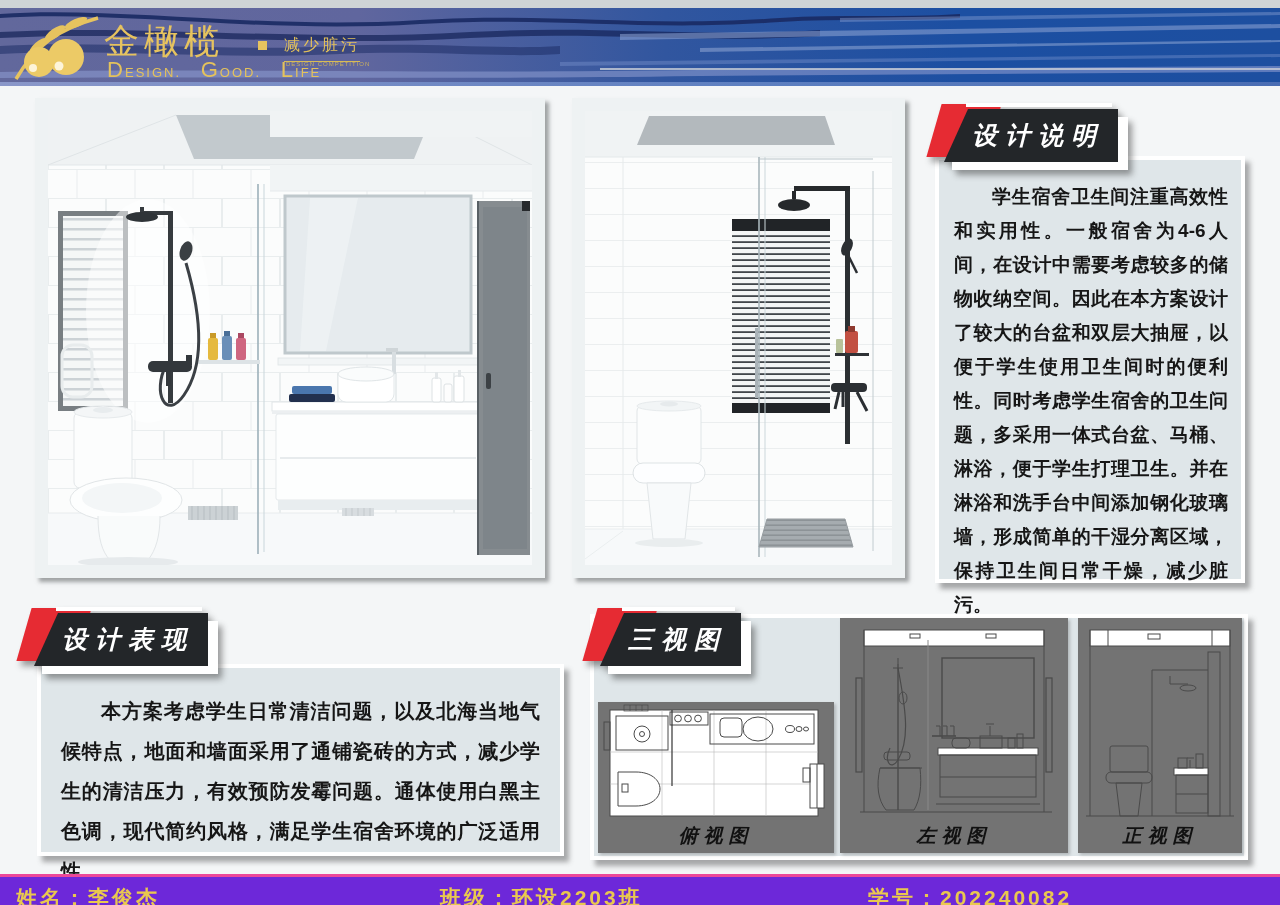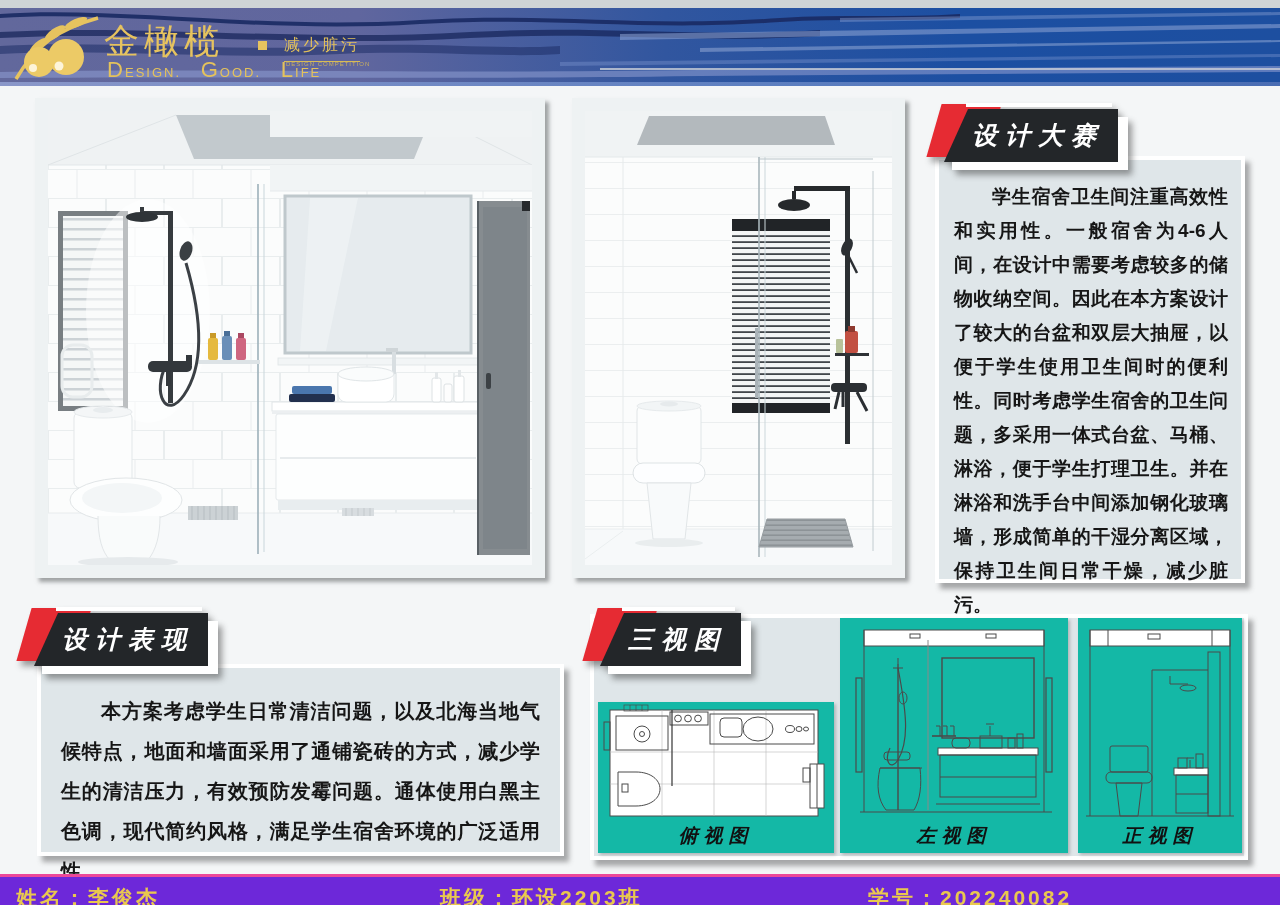--- a/index.html
+++ b/index.html
@@ -47,21 +47,21 @@
   .sec-label .red{position:absolute;left:-8px;top:-5px;width:60px;height:100%;background:#e62b33;
         transform:skewX(-16deg);z-index:1;}
   .sec-label .box{position:relative;display:inline-block;background:#232629;color:#fff;z-index:2;
         font-weight:bold;font-style:italic;font-size:25px;letter-spacing:8px;
         padding:10px 14px 10px 30px;clip-path:polygon(26px 0,100% 0,100% 100%,2px 100%);}
   .sec-label .topline{position:absolute;top:-6px;left:24px;right:6px;height:4px;background:#fff;z-index:3;}
   .label-notes{left:942px;top:101px;}
   .label-expr{left:32px;top:605px;}
   .label-views{left:598px;top:605px;}
   
-  .view-card{position:absolute;background:#14b8a6;box-shadow:2px 2px 3px rgba(110,112,114,.4);}
+  .view-card{position:absolute;background:#737373;box-shadow:2px 2px 3px rgba(110,112,114,.4);}
   .card-top{left:4px;top:84px;width:236px;height:151px;}
   .card-left{left:246px;top:0;width:228px;height:235px;}
   .card-front{left:484px;top:0;width:164px;height:235px;}
   .view-card svg{position:absolute;left:0;top:2px;}
   .view-caption{position:absolute;left:0;bottom:4px;width:100%;text-align:center;
         font-weight:900;font-style:italic;font-size:19px;letter-spacing:6px;color:#111;}
   
   .ftr{position:absolute;left:0;top:866px;width:1280px;height:39px;background:#6d28d9;
        border-top:3px solid #ec4899;box-sizing:border-box;}
   .ftr span{position:absolute;top:7px;font-size:21px;font-weight:bold;color:#e9c84f;letter-spacing:3px;}
@@ -270,21 +270,21 @@
     </svg>
   </div>
 
   <div class="panel panel-notes">
     <div class="body-text">学生宿舍卫生间注重高效性和实用性。一般宿舍为4-6人间，在设计中需要考虑较多的储物收纳空间。因此在本方案设计了较大的台盆和双层大抽屉，以便于学生使用卫生间时的便利性。同时考虑学生宿舍的卫生问题，多采用一体式台盆、马桶、淋浴，便于学生打理卫生。并在淋浴和洗手台中间添加钢化玻璃墙，形成简单的干湿分离区域，保持卫生间日常干燥，减少脏污。</div>
   </div>
   <div class="sec-label label-notes">
     <i class="offset"></i>
     <i class="red"></i>
     <i class="topline"></i>
-    <b class="box">设计大赛</b>
+    <b class="box">设计说明</b>
   </div>
 
   <div class="panel panel-expr">
     <div class="body-text">本方案考虑学生日常清洁问题，以及北海当地气候特点，地面和墙面采用了通铺瓷砖的方式，减少学生的清洁压力，有效预防发霉问题。通体使用白黑主色调，现代简约风格，满足学生宿舍环境的广泛适用性。</div>
   </div>
   <div class="sec-label label-expr">
     <i class="offset"></i>
     <i class="red"></i>
     <i class="topline"></i>
     <b class="box">设计表现</b>

